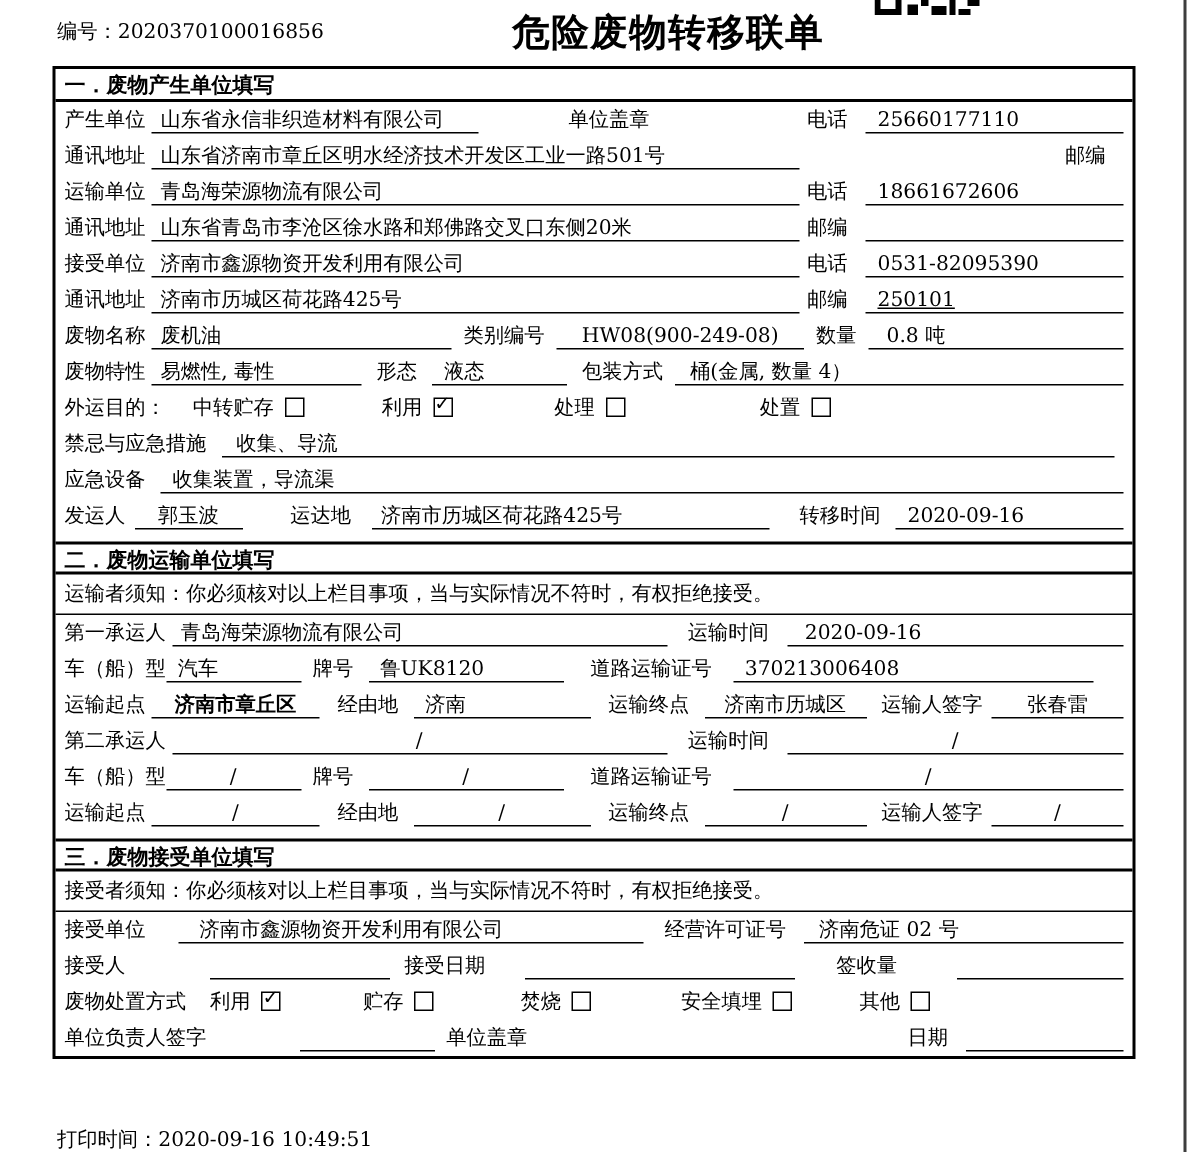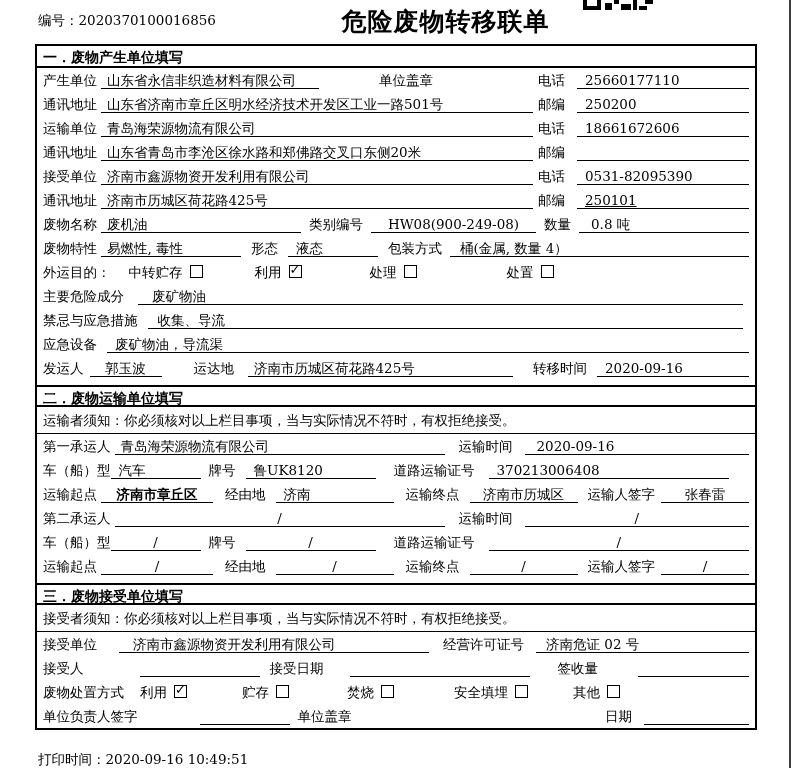--- a/index.html
+++ b/index.html
@@ -66,21 +66,20 @@
         <span class="gap" style="width: 12px;"></span>
         <span class="val" style="width: 172px; padding-left: 8px;">25660177110</span>
       </div>
       <div class="row">
         <span class="lbl">通讯地址</span>
         <span class="gap" style="width: 4px;"></span>
         <span class="val" style="width: 432px; padding-left: 6px;">山东省济南市章丘区明水经济技术开发区工业一路501号</span>
         <span class="gap fill"></span>
         <span class="lbl">邮编</span>
         <span class="gap" style="width: 12px;"></span>
-        <span class="val" style="width: 172px; padding-left: 8px;">250200</span>
       </div>
       <div class="row">
         <span class="lbl">运输单位</span>
         <span class="gap" style="width: 4px;"></span>
         <span class="val" style="width: 432px; padding-left: 6px;">青岛海荣源物流有限公司</span>
         <span class="gap fill"></span>
         <span class="lbl">电话</span>
         <span class="gap" style="width: 12px;"></span>
         <span class="val" style="width: 172px; padding-left: 8px;">18661672606</span>
       </div>
@@ -142,33 +141,28 @@
         <span class="gap" style="width: 18px;"></span>
         <span class="chk"><span>中转贮存</span><span class="box"></span></span>
         <span class="gap" style="width: 52px;"></span>
         <span class="chk"><span>利用</span><span class="box"><span class="tick">✓</span></span></span>
         <span class="gap" style="width: 68px;"></span>
         <span class="chk"><span>处理</span><span class="box"></span></span>
         <span class="gap" style="width: 90px;"></span>
         <span class="chk"><span>处置</span><span class="box"></span></span>
       </div>
       <div class="row">
-        <span class="lbl">主要危险成分</span>
-        <span class="gap" style="width: 14px;"></span>
-        <span class="val fill" style="padding-left: 14px; margin-right: 6px;">废矿物油</span>
-      </div>
-      <div class="row">
         <span class="lbl">禁忌与应急措施</span>
         <span class="gap" style="width: 10px;"></span>
         <span class="val fill" style="padding-left: 10px; margin-right: 6px;">收集、导流</span>
       </div>
       <div class="row">
         <span class="lbl">应急设备</span>
         <span class="gap" style="width: 10px;"></span>
-        <span class="val fill" style="padding-left: 8px;">废矿物油，导流渠</span>
+        <span class="val fill" style="padding-left: 8px;">收集装置，导流渠</span>
       </div>
       <div class="row">
         <span class="lbl">发运人</span>
         <span class="gap" style="width: 6px;"></span>
         <span class="val c" style="width: 72px;">郭玉波</span>
         <span class="gap" style="width: 32px;"></span>
         <span class="lbl">运达地</span>
         <span class="gap" style="width: 14px;"></span>
         <span class="val" style="width: 265px; padding-left: 6px;">济南市历城区荷花路425号</span>
         <span class="gap" style="width: 20px;"></span>

